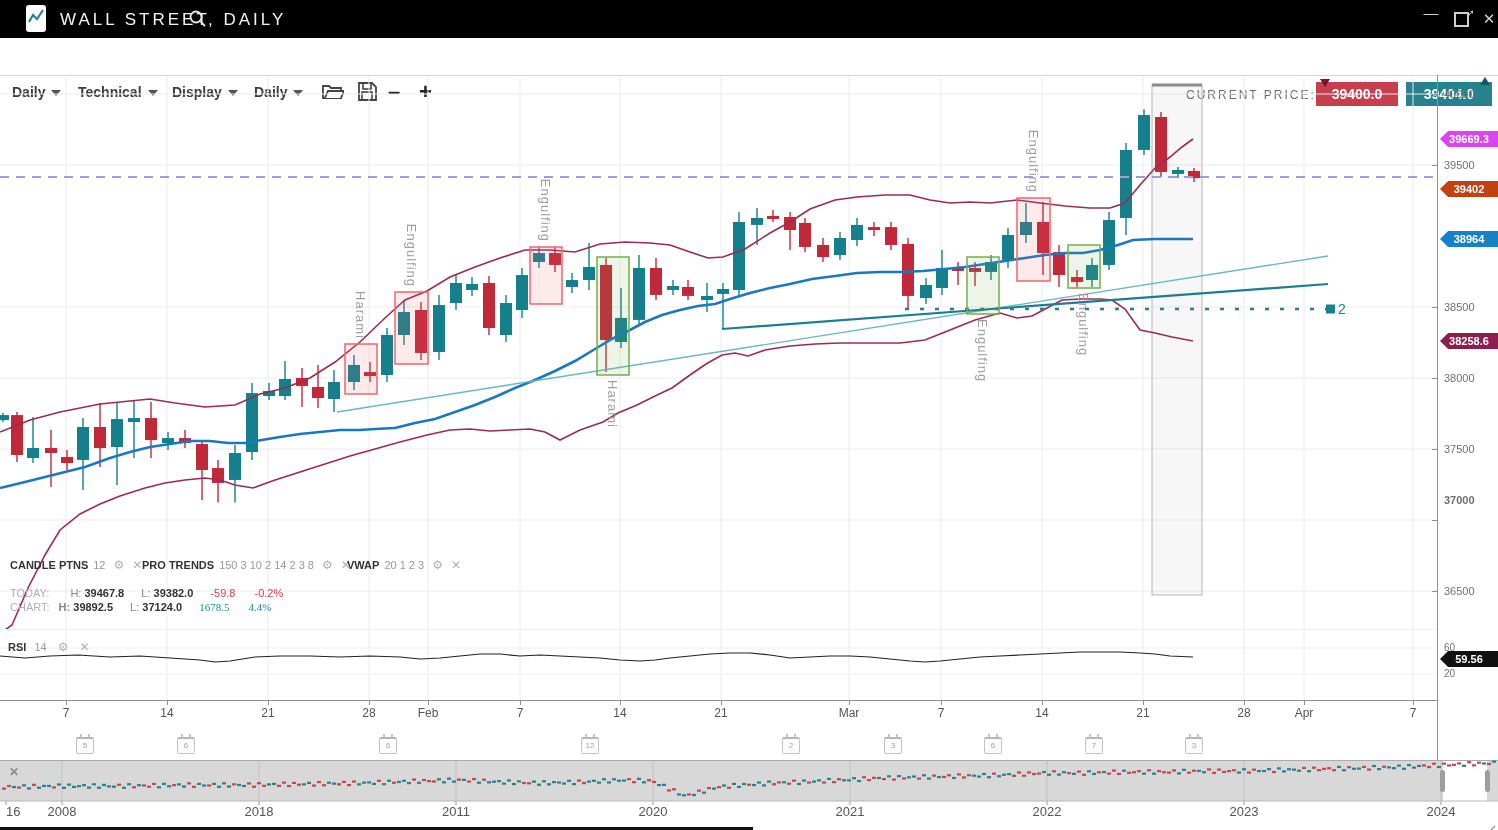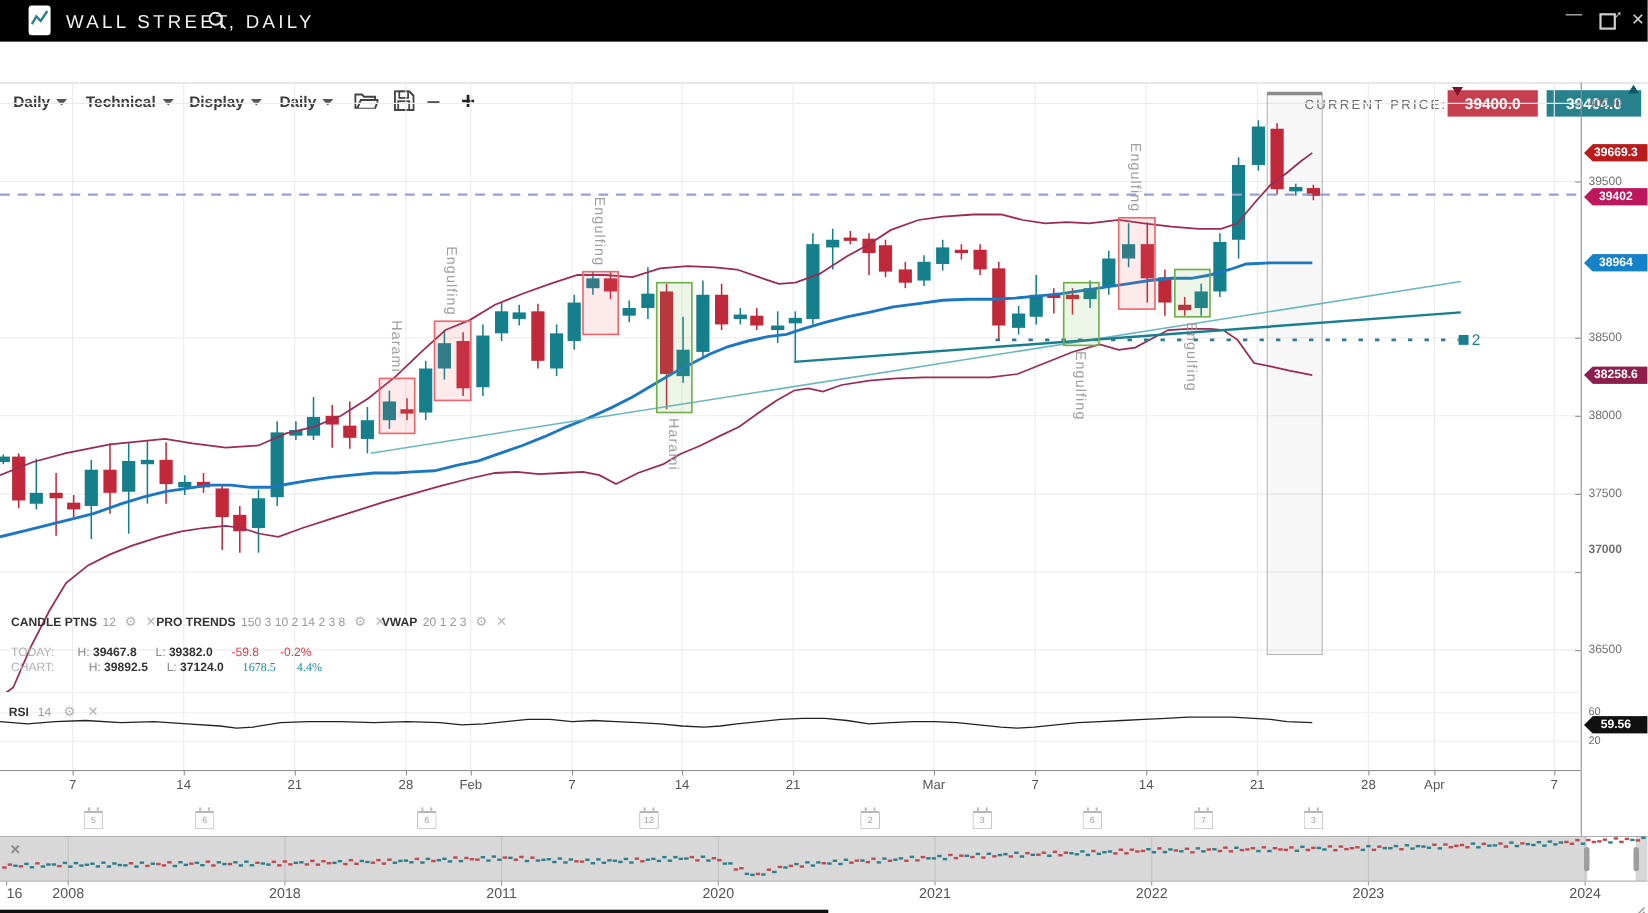--- a/index.html
+++ b/index.html
@@ -470,21 +470,21 @@
   </div>
 <div class="abs stats-row" style="left:10px;top:587px;">
   <span class="stat-label">TODAY:</span>
   <span style="margin-left:18px;"><span class="stat-key">H:</span> <b>39467.8</b></span>
   <span style="margin-left:14px;"><span class="stat-key">L:</span> <b>39382.0</b></span>
   <span class="neg" style="margin-left:14px;">-59.8</span>
   <span class="neg" style="margin-left:16px;">-0.2%</span>
 </div>
 <div class="abs stats-row" style="left:10px;top:601px;">
   <span class="stat-label">CHART:</span>
-  <span style="margin-left:28px;"><span class="stat-key">H:</span> <b>39892.5</b></span>
+  <span style="margin-left:6px;font-weight:bold;"><span class="stat-key">H:</span> <b>39892.5</b></span>
   <span style="margin-left:14px;"><span class="stat-key">L:</span> <b>37124.0</b></span>
   <span class="pos" style="margin-left:14px;">1678.5</span>
   <span class="pos" style="margin-left:16px;">4.4%</span>
 </div>
 
 <svg id="rsi-svg" class="abs" width="1437" height="71" viewBox="0 629 1437 71">
     <line x1="0" y1="629" x2="1437" y2="629" stroke="#e2e2e2" stroke-width="1"></line>
     <line x1="66" y1="629" x2="66" y2="700" stroke="#ececec" stroke-width="1"></line>
     <line x1="167" y1="629" x2="167" y2="700" stroke="#ececec" stroke-width="1"></line>
     <line x1="268" y1="629" x2="268" y2="700" stroke="#ececec" stroke-width="1"></line>
@@ -520,22 +520,22 @@
     <div class="ytick abs" style="top: 301px;">38500</div>
     <div class="ytickmark abs" style="top: 307px;"></div>
     <div class="ytick abs" style="top: 372px;">38000</div>
     <div class="ytickmark abs" style="top: 378px;"></div>
     <div class="ytick abs" style="top: 443px;">37500</div>
     <div class="ytickmark abs" style="top: 449px;"></div>
     <div class="ytick abs" style="top: 494px; font-weight: bold;">37000</div>
     <div class="ytickmark abs" style="top: 520px;"></div>
     <div class="ytick abs" style="top: 585px;">36500</div>
     <div class="ytickmark abs" style="top: 591px;"></div>
-    <div class="axis-badge abs" style="top: 131px; background: #b91c1c;">39669.3</div>
-    <div class="axis-badge abs" style="top: 171px; background: #be185d;">39402</div>
+    <div class="axis-badge abs" style="top: 131px; background: #d946ef;">39669.3</div>
+    <div class="axis-badge abs" style="top: 181px; background: #c2410c;">39402</div>
     <div class="axis-badge abs" style="top: 231px; background: rgb(21, 129, 200);">38964</div>
     <div class="axis-badge abs" style="top: 333px; background: rgb(142, 30, 78);">38258.6</div>
   </div>
 <div class="abs" style="left:1444px;top:642px;font-size:10px;color:#707070;">60</div>
 <div class="abs" style="left:1444px;top:668px;font-size:10px;color:#707070;">20</div>
 <div class="abs axis-badge" style="top:651px;background:#111;">59.56</div>
 
 <div id="x-axis-line" class="abs"></div>
 <div id="x-axis">
     <div class="xtick abs" style="left: 66px;"></div>

